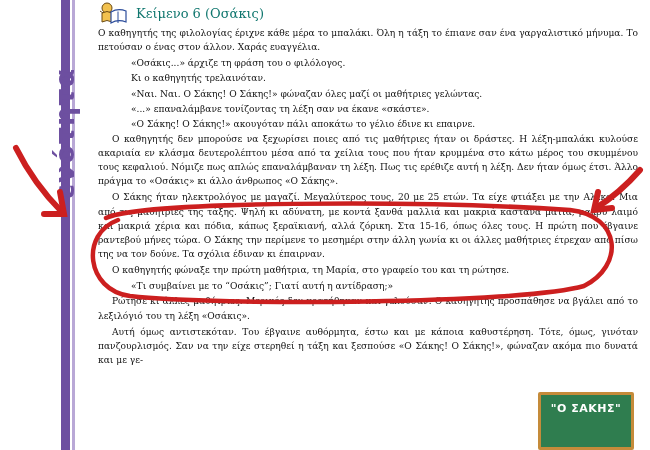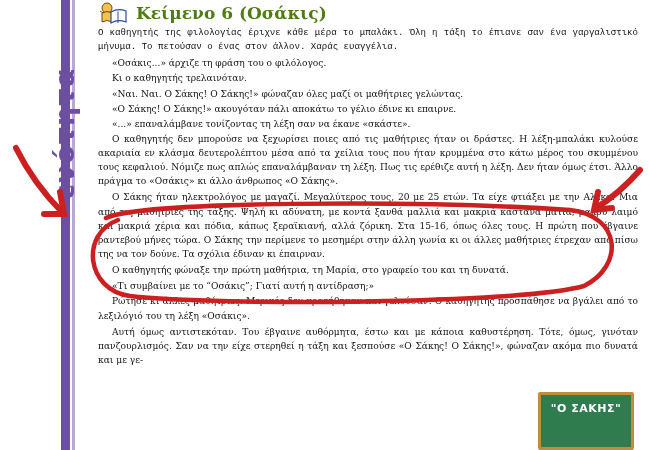--- a/index.html
+++ b/index.html
@@ -80,23 +80,23 @@
     align-items: center;
     gap: 8px;
   }
   .header-icon {
     width: 30px;
     height: 24px;
     position: relative;
     display: inline-block;
   }
   .header-title {
-    font-size: 17px;
-    font-weight: bold;
-    color: #4d7c0f;
+    font-size: 13px;
+    font-weight: normal;
+    color: #0f766e;
     font-family: "DejaVu Serif", serif;
     white-space: nowrap;
   }
 
   
   .body-text {
     position: absolute;
     left: 6px;
     top: 26px;
     width: 540px;
@@ -105,24 +105,24 @@
     line-height: 14.1px;
     color: #111111;
     text-align: justify;
   }
   .body-text p {
     margin: 0 0 2.2px 0;
     text-indent: 14px;
   }
   .body-text p.noindent {
     text-indent: 0;
-    font-family: Liberation Mono, monospace;
   }
   .body-text p.dash {
     text-indent: 14px;
+    margin-left: 19px;
   }
   .body-text p.tight {
     margin-bottom: 1px;
   }
 
   
   .board {
     position: absolute;
     right: 6px;
     bottom: 0;
@@ -191,25 +191,25 @@
         </svg>
       </span>
       <span class="header-title">Κείμενο 6  (Οσάκις)</span>
     </div>
 
     <div class="body-text">
       <p class="noindent">Ο καθηγητής της φιλολογίας έριχνε κάθε μέρα το μπαλάκι. Όλη η τάξη το έπιανε σαν ένα γαργαλιστικό μήνυμα. Το πετούσαν ο ένας στον άλλον. Χαράς ευαγγέλια.</p>
       <p class="dash tight">«Οσάκις...» άρχιζε τη φράση του ο φιλόλογος.</p>
       <p class="dash tight">Κι ο καθηγητής τρελαινόταν.</p>
       <p class="dash tight">«Ναι. Ναι. Ο Σάκης! Ο Σάκης!» φώναζαν όλες μαζί οι μαθήτριες γελώντας.</p>
+      <p class="dash tight">«...» επαναλάμβανε τονίζοντας τη λέξη σαν να έκανε «σκάστε».</p>
       <p class="dash tight">«Ο Σάκης! Ο Σάκης!» ακουγόταν πάλι αποκάτω το γέλιο έδινε κι επαιρνε.</p>
-      <p class="dash tight">«...» επαναλάμβανε τονίζοντας τη λέξη σαν να έκανε «σκάστε».</p>
       <p>Ο καθηγητής δεν μπορούσε να ξεχωρίσει ποιες από τις μαθήτριες ήταν οι δράστες. Η λέξη-μπαλάκι κυλούσε ακαριαία εν κλάσμα δευτερολέπτου μέσα από τα χείλια τους που ήταν κρυμμένα στο κάτω μέρος του σκυμμένου τους κεφαλιού. Νόμιζε πως απλώς επαναλάμβαναν τη λέξη. Πως τις ερέθιζε αυτή η λέξη. Δεν ήταν όμως έτσι. Άλλο πράγμα το «Οσάκις» κι άλλο άνθρωπος «Ο Σάκης».</p>
       <p>Ο Σάκης ήταν ηλεκτρολόγος με μαγαζί. Μεγαλύτερος τους, 20 με 25 ετών. Τα είχε φτιάξει με την Αλέκα. Μια από τις μαθήτριες της τάξης. Ψηλή κι αδύνατη, με κοντά ξανθά μαλλιά και μακριά καστανά μάτια, μακρύ λαιμό και μακριά χέρια και πόδια, κάπως ξεραϊκιανή, αλλά ζόρικη. Στα 15-16, όπως όλες τους. Η πρώτη που έβγαινε ραντεβού μήνες τώρα. Ο Σάκης την περίμενε το μεσημέρι στην άλλη γωνία κι οι άλλες μαθήτριες έτρεχαν από πίσω της να τον δούνε. Τα σχόλια έδιναν κι έπαιρναν.</p>
-      <p>Ο καθηγητής φώναξε την πρώτη μαθήτρια, τη Μαρία, στο γραφείο του και τη δυνατά.</p>
+      <p>Ο καθηγητής φώναξε την πρώτη μαθήτρια, τη Μαρία, στο γραφείο του και τη ρώτησε.</p>
       <p class="dash tight">«Τι συμβαίνει με το “Οσάκις”; Γιατί αυτή η αντίδραση;»</p>
       <p>Ρώτησε κι άλλες μαθήτριες. Μερικές δεν κρατήθηκαν και γελούσαν. Ο καθηγητής προσπάθησε να βγάλει από το λεξιλόγιό του τη λέξη «Οσάκις».</p>
       <p>Αυτή όμως αντιστεκόταν. Του έβγαινε αυθόρμητα, έστω και με κάποια καθυστέρηση. Τότε, όμως, γινόταν πανζουρλισμός. Σαν να την είχε στερηθεί η τάξη και ξεσπούσε «Ο Σάκης! Ο Σάκης!», φώναζαν ακόμα πιο δυνατά και με γε-</p>
     </div>
 
     <div class="board">
       <div class="board-text">"Ο ΣΑΚΗΣ"</div>
       <div class="board-sub"></div>
     </div>
   </div>

